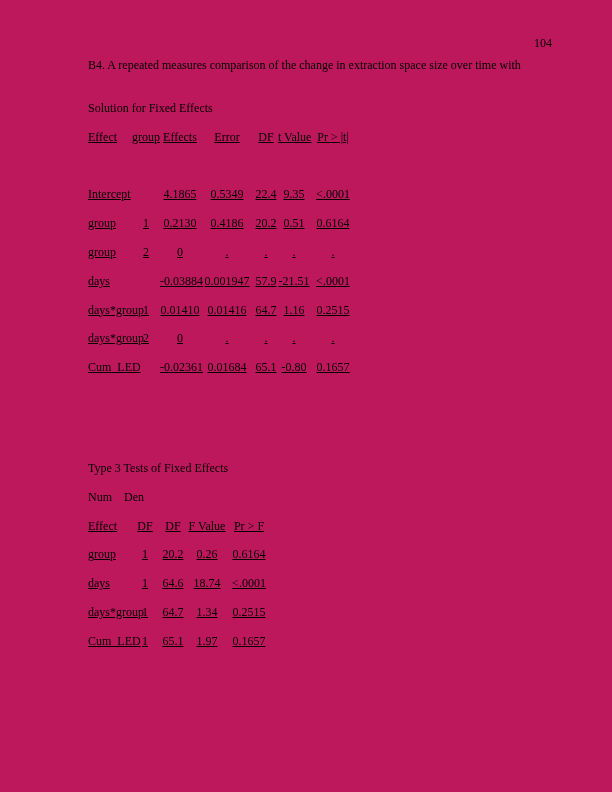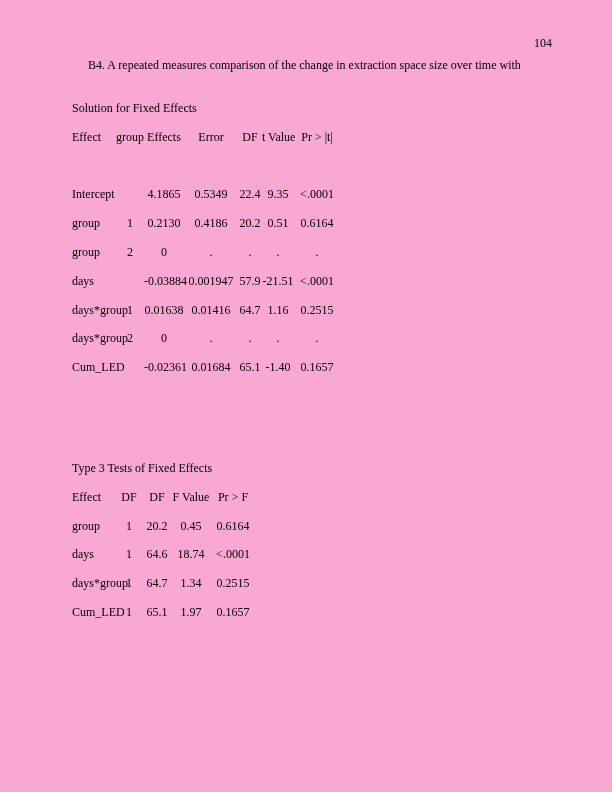--- a/index.html
+++ b/index.html
@@ -4,21 +4,21 @@
 <style>
   html, body {
     margin: 0;
     padding: 0;
     background: #ffffff;
   }
   .page {
     position: relative;
     width: 612px;
     height: 792px;
-    background: #f9a8d4;
+    background: #be185d;
     color: #000000;
     font-family: "Liberation Serif", serif;
     font-size: 12px;
     overflow: hidden;
   }
   .page-number {
     position: absolute;
     top: 37px;
     left: 534px;
     width: 20px;
@@ -28,31 +28,31 @@
   .doc-title {
     position: absolute;
     top: 53px;
     left: 88px;
     font-weight: normal;
     line-height: 24px;
     white-space: nowrap;
   }
   .section {
     position: absolute;
-    left: 72px;
+    left: 88px;
     white-space: nowrap;
   }
   .section-1 { top: 94px; }
   .section-2 { top: 454px; }
   .line {
     height: 28.8px;
     line-height: 28.8px;
     white-space: nowrap;
   }
-  .grid { display: grid; }
+  .grid { display: grid; text-decoration: underline; }
   .t1 { grid-template-columns: 44px 28px 40px 54px 24px 32px 46px; }
   .t2 { grid-template-columns: 44px 26px 30px 38px 46px; }
   .grid span {
     text-align: center;
     white-space: nowrap;
     overflow: visible;
   }
   .grid span.c0 { text-align: left; }
   .numden .den { margin-left: 12px; }
 </style>
@@ -112,62 +112,65 @@
           <span class="c1"></span>
           <span class="c2">-0.03884</span>
           <span class="c3">0.001947</span>
           <span class="c4">57.9</span>
           <span class="c5">-21.51</span>
           <span class="c6">&lt;.0001</span>
         </div>
         <div class="line grid t1">
           <span class="c0">days*group</span>
           <span class="c1">1</span>
-          <span class="c2">0.01638</span>
+          <span class="c2">0.01410</span>
           <span class="c3">0.01416</span>
           <span class="c4">64.7</span>
           <span class="c5">1.16</span>
           <span class="c6">0.2515</span>
         </div>
         <div class="line grid t1">
           <span class="c0">days*group</span>
           <span class="c1">2</span>
           <span class="c2">0</span>
           <span class="c3">.</span>
           <span class="c4">.</span>
           <span class="c5">.</span>
           <span class="c6">.</span>
         </div>
         <div class="line grid t1">
           <span class="c0">Cum_LED</span>
           <span class="c1"></span>
           <span class="c2">-0.02361</span>
           <span class="c3">0.01684</span>
           <span class="c4">65.1</span>
-          <span class="c5">-1.40</span>
+          <span class="c5">-0.80</span>
           <span class="c6">0.1657</span>
         </div>
       </div>
   </div>
 
   <div class="section section-2">
     <div class="line">Type 3 Tests of Fixed Effects</div>
+    <div class="line numden">
+      <span>Num</span><span class="den">Den</span>
+    </div>
     <div class="line grid t2" id="t2-header">
         <span class="c0">Effect</span>
         <span class="c1">DF</span>
         <span class="c2">DF</span>
         <span class="c3">F Value</span>
         <span class="c4">Pr &gt; F</span>
       </div>
     <div id="t2-rows">
         <div class="line grid t2">
           <span class="c0">group</span>
           <span class="c1">1</span>
           <span class="c2">20.2</span>
-          <span class="c3">0.45</span>
+          <span class="c3">0.26</span>
           <span class="c4">0.6164</span>
         </div>
         <div class="line grid t2">
           <span class="c0">days</span>
           <span class="c1">1</span>
           <span class="c2">64.6</span>
           <span class="c3">18.74</span>
           <span class="c4">&lt;.0001</span>
         </div>
         <div class="line grid t2">

